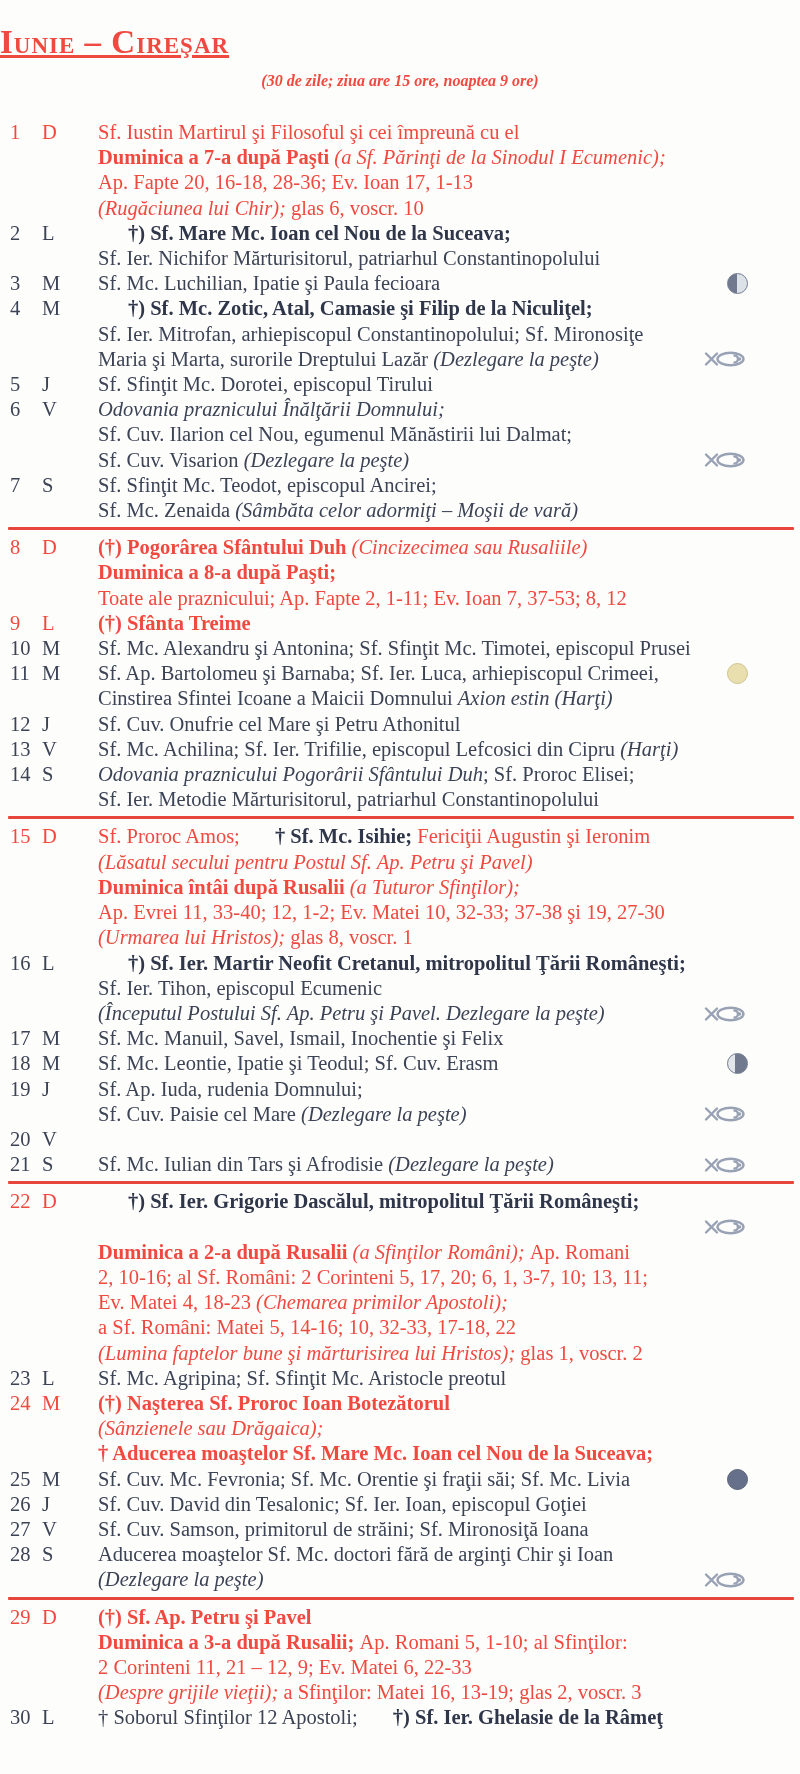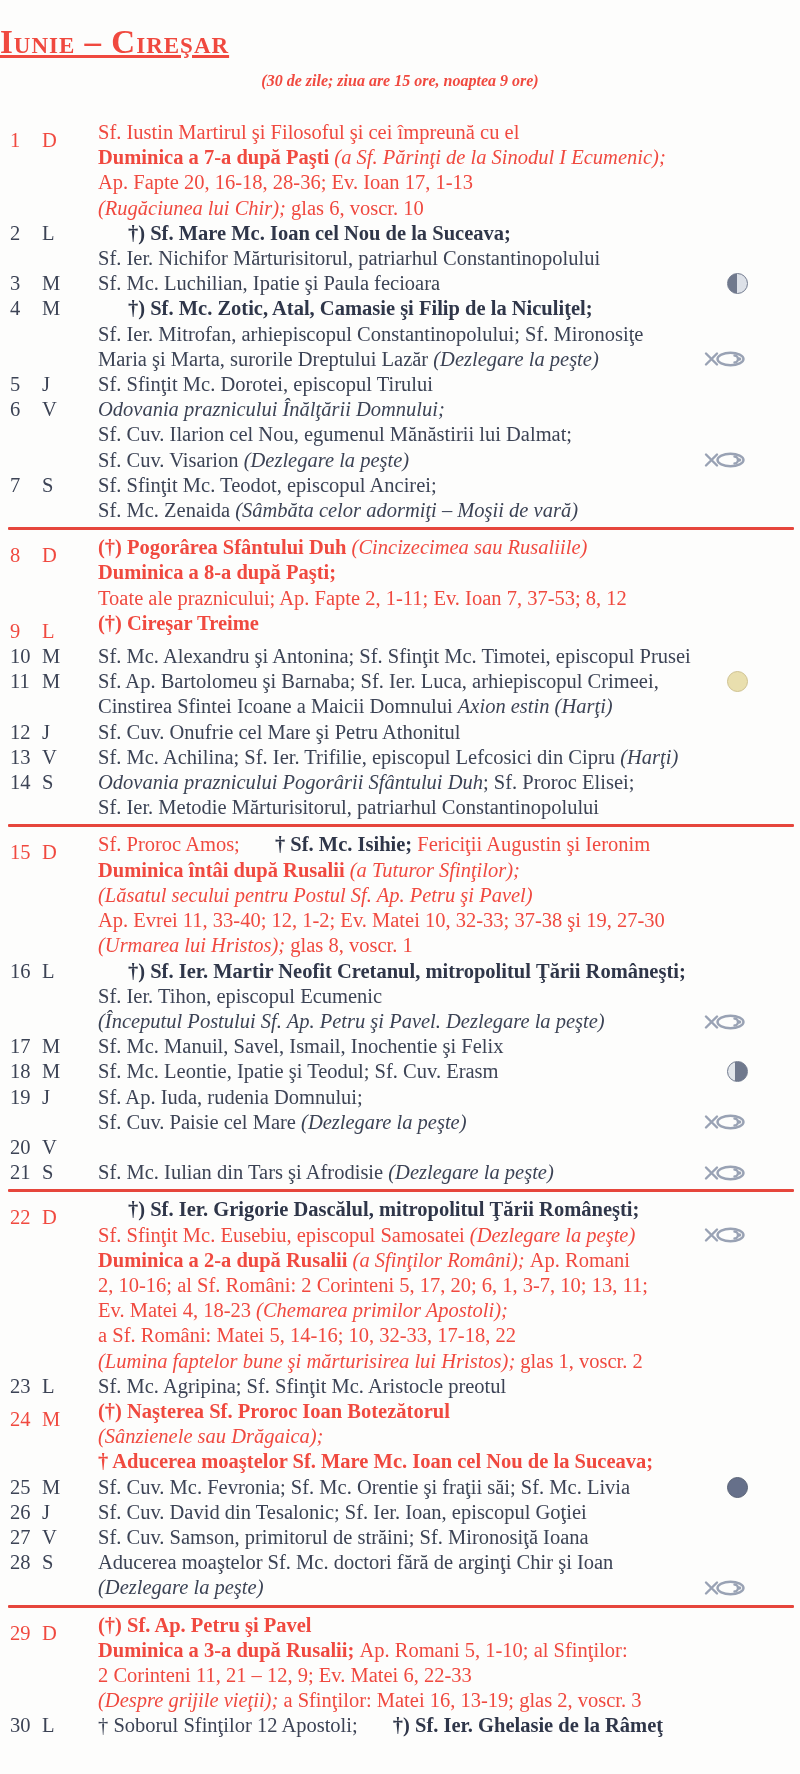--- a/index.html
+++ b/index.html
@@ -34,21 +34,21 @@
     padding-right:52px;
     font-size:20.5px;
     line-height:25.2px;
   }
   .day-row{display:flex;align-items:flex-start;}
   .day-label{
     flex:0 0 88px;
     white-space:nowrap;
   }
   .day-label .num{display:inline-block;width:32px;}
-  .day-label.rednum{color:#f0493f;margin-top:8px;}
+  .day-label.rednum{color:#f0493f;}
   .day-content{flex:1;min-width:0;}
   .line{display:flex;align-items:center;min-height:25.2px;}
   .line .txt{white-space:nowrap;}
   .seg.red{color:#f0493f;text-align:center;}
   .seg.b{font-weight:bold;}
   .seg.i{font-style:italic;}
   .seg.b.black{color:#2f3649;margin-left:30px;}
   .icon{margin-left:auto;flex:0 0 auto;display:inline-flex;align-items:center;}
   .moon{width:21px;height:21px;border-radius:50%;box-sizing:border-box;}
   .moon.first-quarter{background:linear-gradient(90deg,#70798d 50%,#dde1e8 50%);border:1px solid #70798d;}
@@ -187,21 +187,21 @@
           </div>
           <div class="line">
             <span class="txt"><span class="seg red">Toate ale praznicului; Ap. Fapte 2, 1-11; Ev. Ioan 7, 37-53; 8, 12</span></span>
           </div>
         </div>
       </div>
       <div class="day-row">
         <div class="day-label rednum"><span class="num">9</span><span class="dow">L</span></div>
         <div class="day-content">
           <div class="line">
-            <span class="txt"><span class="seg red b">(†) Cireşar Treime</span></span>
+            <span class="txt"><span class="seg red b">(†) Sfânta Treime</span></span>
           </div>
         </div>
       </div>
       <div class="day-row">
         <div class="day-label"><span class="num">10</span><span class="dow">M</span></div>
         <div class="day-content">
           <div class="line">
             <span class="txt"><span class="seg">Sf. Mc. Alexandru şi Antonina; Sf. Sfinţit Mc. Timotei, episcopul Prusei</span></span>
           </div>
         </div>
@@ -248,26 +248,26 @@
         </div>
       </div>
       <div class="sep"></div>
       <div class="day-row">
         <div class="day-label rednum"><span class="num">15</span><span class="dow">D</span></div>
         <div class="day-content">
           <div class="line">
             <span class="txt"><span class="seg red">Sf. Proroc Amos; </span><span class="seg b black">† Sf. Mc. Isihie; </span><span class="seg red">Fericiţii Augustin şi Ieronim</span></span>
           </div>
           <div class="line">
+            <span class="txt"><span class="seg red i">(Lăsatul secului pentru Postul Sf. Ap. Petru şi Pavel)</span></span>
+          </div>
+          <div class="line">
             <span class="txt"><span class="seg red b">Duminica întâi după Rusalii </span><span class="seg red i">(a Tuturor Sfinţilor);</span></span>
           </div>
           <div class="line">
-            <span class="txt"><span class="seg red i">(Lăsatul secului pentru Postul Sf. Ap. Petru şi Pavel)</span></span>
-          </div>
-          <div class="line">
             <span class="txt"><span class="seg red">Ap. Evrei 11, 33-40; 12, 1-2; Ev. Matei 10, 32-33; 37-38 şi 19, 27-30</span></span>
           </div>
           <div class="line">
             <span class="txt"><span class="seg red i">(Urmarea lui Hristos); </span><span class="seg red">glas 8, voscr. 1</span></span>
           </div>
         </div>
       </div>
       <div class="day-row">
         <div class="day-label"><span class="num">16</span><span class="dow">L</span></div>
         <div class="day-content">
@@ -354,21 +354,20 @@
         </div>
       </div>
       <div class="sep"></div>
       <div class="day-row">
         <div class="day-label rednum"><span class="num">22</span><span class="dow">D</span></div>
         <div class="day-content">
           <div class="line">
             <span class="txt"><span class="seg b black">†) Sf. Ier. Grigorie Dascălul, mitropolitul Ţării Româneşti;</span></span>
           </div>
           <div class="line">
-            <span class="txt"><span class="seg red">Sf. Sfinţit Mc. Eusebiu, episcopul Samosatei </span><span class="seg red i">(Dezlegare la peşte)</span></span>
             <span class="icon">
               <svg class="fish-svg" width="44" height="18" viewBox="0 0 44 18">
                 <g stroke="#99a2b4" stroke-width="2.4" fill="none" stroke-linecap="round">
                   <path d="M2 3.5 L13 14.5 M2 14.5 L13 3.5"></path>
                   <ellipse cx="26.5" cy="9" rx="13" ry="6.3"></ellipse>
                   <path d="M30.5 5.5 a3.5 3.5 0 1 1 0 7"></path>
                 </g>
                 <circle cx="35.5" cy="9" r="1.8" fill="#99a2b4"></circle>
               </svg>
             </span>

